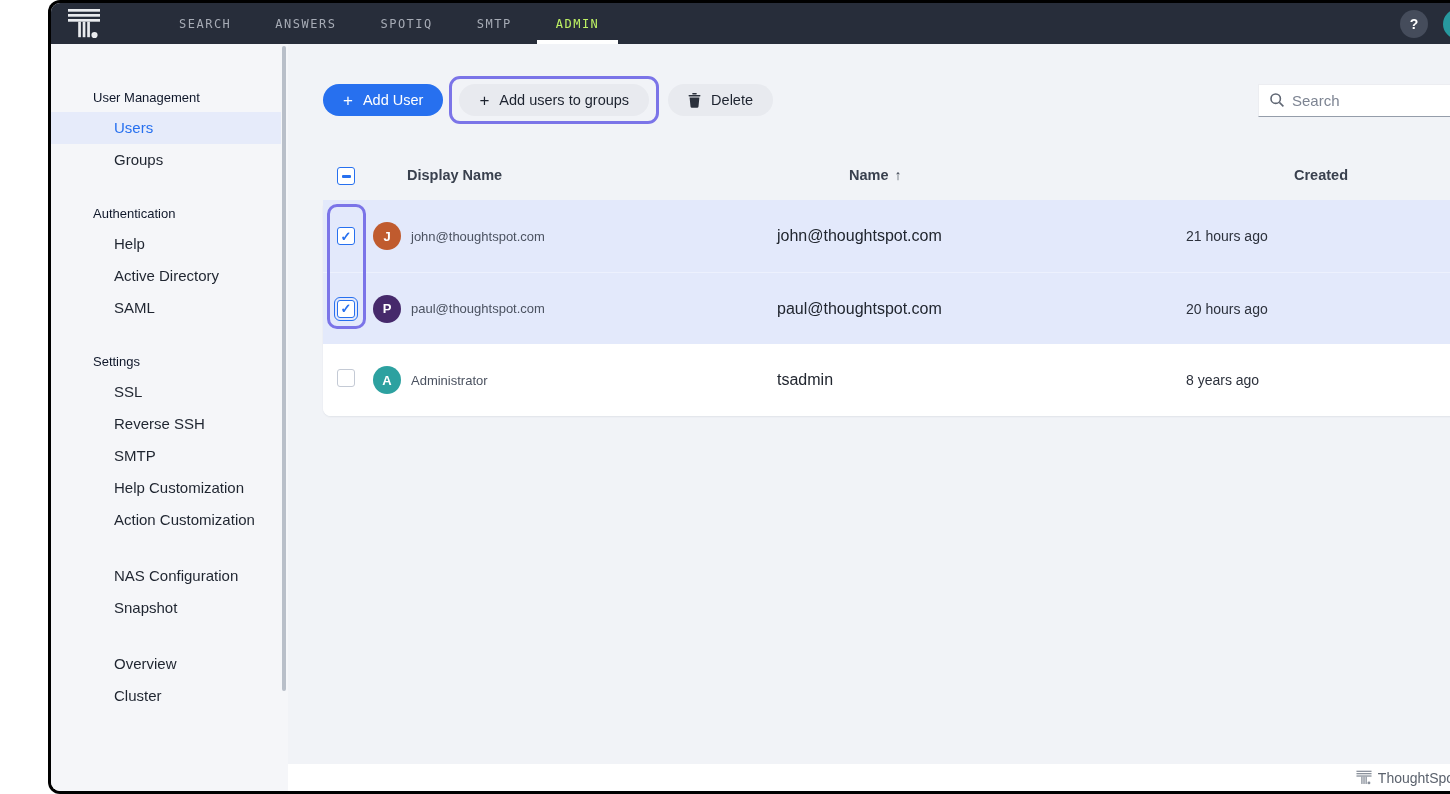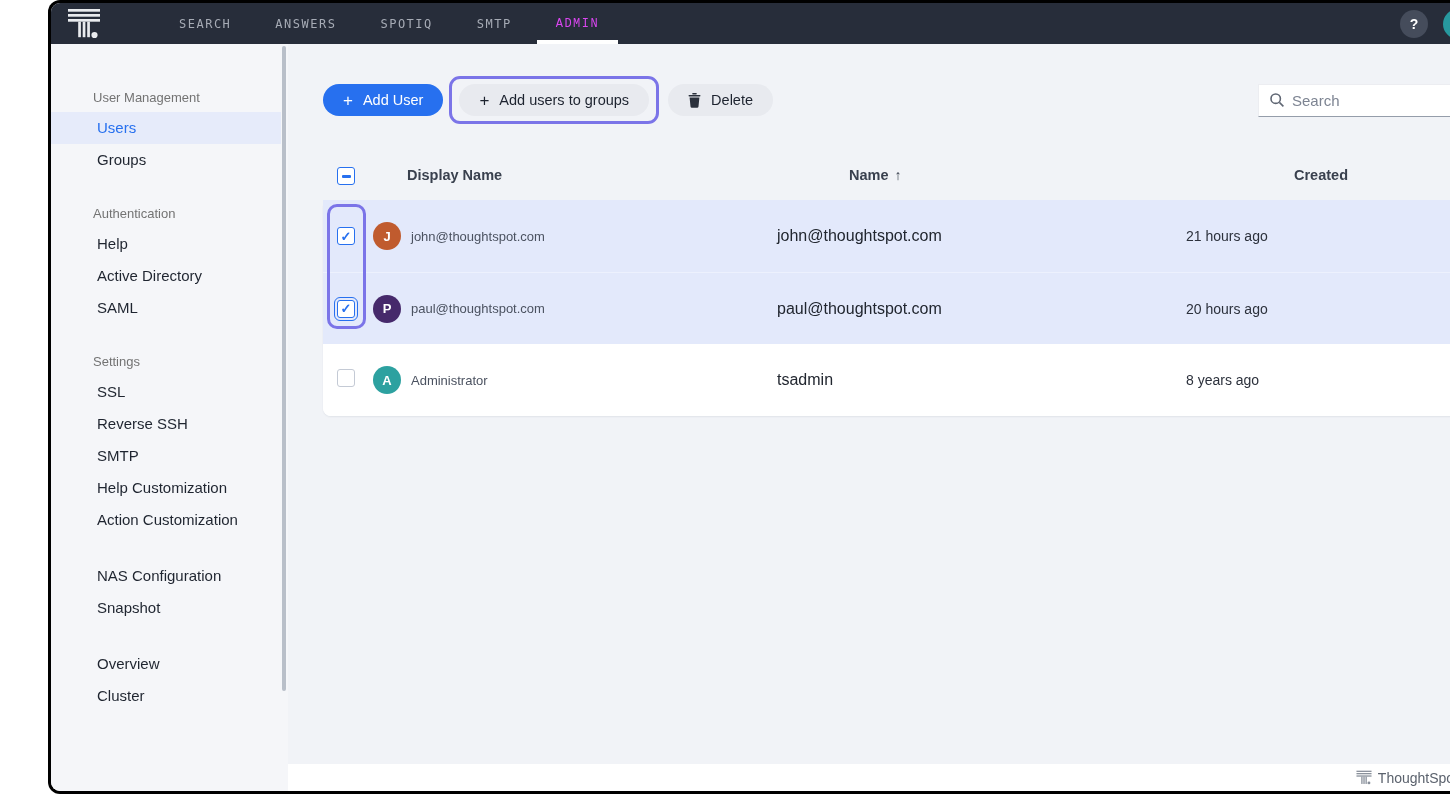--- a/index.html
+++ b/index.html
@@ -6,34 +6,34 @@
   html,body { width:1450px; height:794px; font-family:"Liberation Sans", sans-serif; background:#fff; }
   .screen { width:1450px; height:794px; background:#000; border-radius:12px; padding:3px;margin-left:48px; }
   .frame { width:100%; height:100%; border-radius:9px; overflow:hidden; display:flex; flex-direction:column; background:#f1f3f7; }
 
   
   .topnav { height:41px; flex:0 0 41px; background:#272d3a; display:flex; align-items:center; }
   .logo { margin-left:16px; display:flex; align-items:center; }
   .nav-items { display:flex; align-items:center; height:100%; margin-left:56px; }
   .nav-item { position:relative; height:100%; display:flex; align-items:center; padding:0 22px;
     font-family:"DejaVu Sans Mono", monospace; font-size:12px; letter-spacing:1.5px; color:#a6abb5; cursor:pointer; }
-  .nav-item.active { color:#d946ef;font-family:Liberation Mono, monospace; }
+  .nav-item.active { color:#bef264; }
   .nav-item.active::after { content:""; position:absolute; left:3px; right:3px; bottom:0; height:4px; background:#fff; }
   .nav-right { margin-left:auto; display:flex; align-items:center; gap:15px; margin-right:22px; }
   .help-circle { width:28px; height:28px; border-radius:50%; background:#454c5b; color:#fff; font-size:14px; font-weight:bold;
     display:flex; align-items:center; justify-content:center; cursor:pointer; }
   .user-circle { width:30px; height:30px; border-radius:50%; background:#27999f; color:#fff; font-size:14px;
     display:flex; align-items:center; justify-content:center; cursor:pointer; }
 
   
   .app-body { flex:1; display:flex; min-height:0; }
   .sidebar { width:230px; flex:0 0 230px; background:#f5f6f9; padding-top:40px; overflow:hidden; }
   .side-section { margin-bottom:24px; }
-  .side-header { height:28px; line-height:28px; padding-left:42px; font-size:13px; color:#737373; }
-  .side-item { height:32px; line-height:32px; padding-left:46px; font-size:15px; color:#1f2530; cursor:pointer; white-space:nowrap; }
+  .side-header { height:28px; line-height:28px; padding-left:42px; font-size:13px; color:#0f172a; }
+  .side-item { height:32px; line-height:32px; padding-left:63px; font-size:15px; color:#1f2530; cursor:pointer; white-space:nowrap; }
   .side-item.active { color:#2770ef; background:#e6ebfa; }
   .scroll-col { width:7px; flex:0 0 7px; background:#f5f6f9; position:relative; }
   .scroll-thumb { position:absolute; top:2px; left:1px; width:4px; height:645px; border-radius:2px; background:#b9bfc9; }
 
   
   .main { flex:1; display:flex; flex-direction:column; background:#f1f3f7; min-width:0; }
   .main-content { flex:1; padding:0 35px 0 35px; }
 
   .toolbar { margin-top:32px; display:flex; align-items:center; }
   .btn { height:32px; border:none; border-radius:16px; display:inline-flex; align-items:center; gap:10px;

